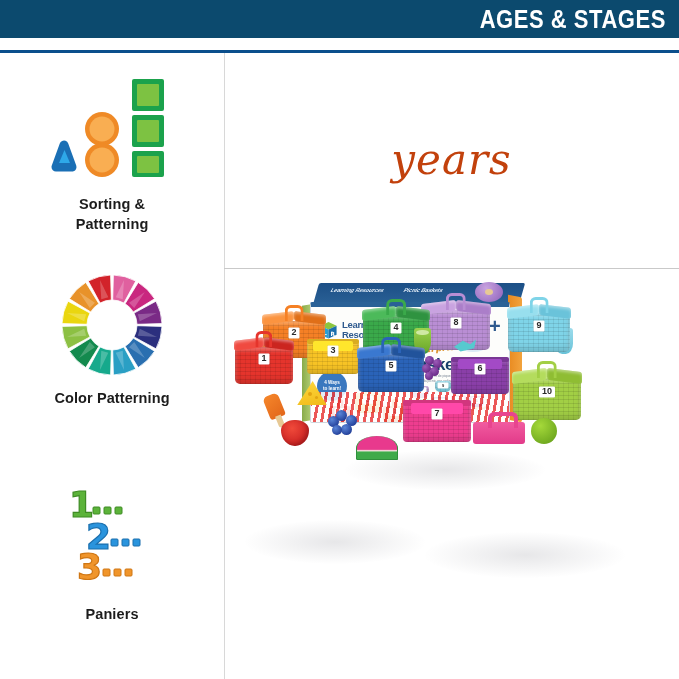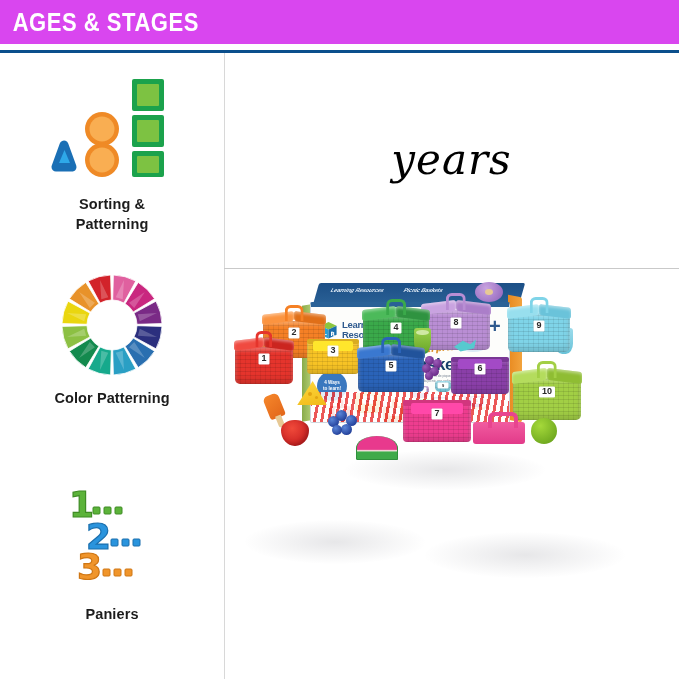--- a/index.html
+++ b/index.html
@@ -11,23 +11,23 @@
   }
   #page {
     position: relative;
     width: 679px; height: 679px;
     background: #ffffff;
   }
 
   
   .header {
     position: absolute; left: 0; top: 0;
-    width: 679px; height: 44px;
-    background: #d946ef;
-    display: flex; align-items: center; justify-content: flex-start;
+    width: 679px; height: 38px;
+    background: #0c4a6e;
+    display: flex; align-items: center; justify-content: flex-end;
   }
   .header-rule {
     position: absolute; left: 0; top: 50px;
     width: 679px; height: 3px;
     background: #0b4f8c;
   }
   .header-title {
     color: #ffffff;
     font-size: 25px;
     font-weight: bold;
@@ -91,21 +91,21 @@
   }
   .age-range {
     color: #7ab83f;
     font-size: 104px;
     font-weight: bold;
     line-height: 0.84;
     letter-spacing: -1px;
     font-family: "DejaVu Sans", sans-serif;
   }
   .age-unit {
-    color: #000000;
+    color: #c2410c;
     font-size: 42px;
     line-height: 1;
     margin-top: 2px;
     font-family: "DejaVu Serif", serif;
     font-style: italic;
     font-weight: normal;
     letter-spacing: 1px;
   }
 
   

